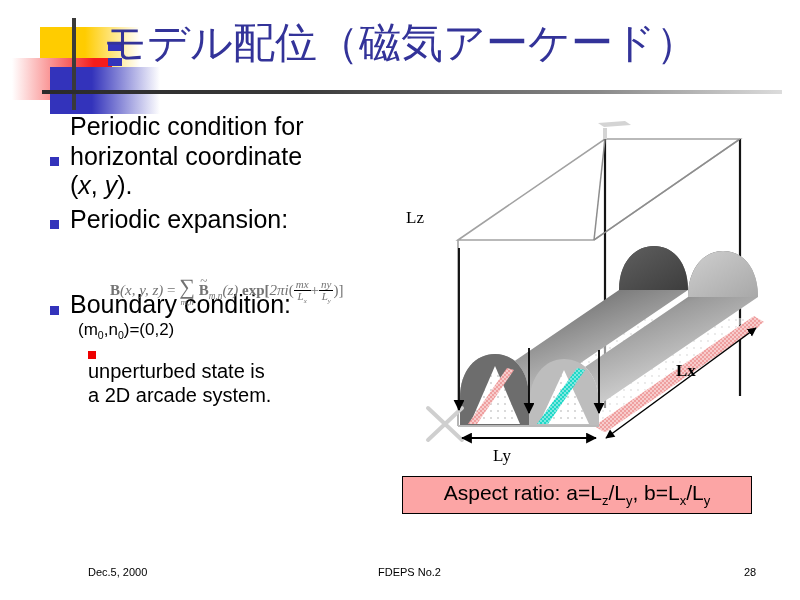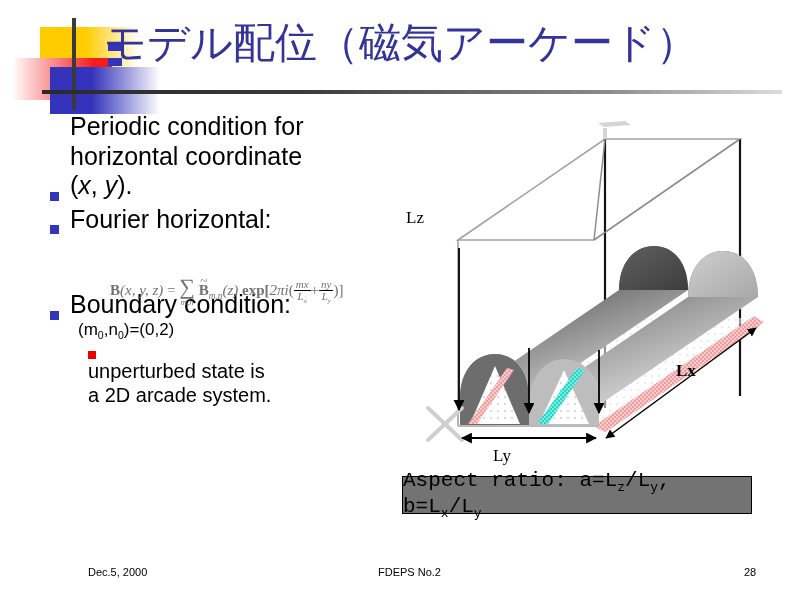--- a/index.html
+++ b/index.html
@@ -48,21 +48,21 @@
     position: absolute; left: 104px; top: 22px;
     font-size: 42px; color: #333399; letter-spacing: 0px;
     white-space: nowrap; line-height: 1.0;
     font-family: "DejaVu Sans", sans-serif;
     text-align: center;
   }
 
   
   #body-content { position: absolute; left: 50px; top: 112px; width: 360px; }
 
-  .bullet-row { display: flex; align-items: flex-end; margin-bottom: 2px; }
+  .bullet-row { display: flex; align-items: center; margin-bottom: 2px; }
   .bullet-sq {
     width: 9px; height: 9px; background: #3333bb;
     margin-top: 11px; margin-right: 11px; flex: 0 0 auto;
   }
   .bullet-sq-red { background: #ee0000; width: 8px; height: 8px; margin-top: 8px; }
   .bullet-text { font-size: 25px; color: #000000; line-height: 1.18; }
   .sub-row { display: flex; align-items: flex-start; margin-left: 38px; margin-top: 2px; flex-direction: column; }
   .sub-text { font-size: 20px; color: #000000; line-height: 1.2; }
   .note-line { font-size: 17px; color: #000000; margin-left: 28px; margin-top: -2px; }
   .it { font-style: italic; }
@@ -91,23 +91,23 @@
   .dimlabel {
     position: absolute; font-family: "Liberation Serif", serif; font-size: 17px; color: #000;
   }
   #label-lz { left: 8px; top: 100px; }
   #label-lx { left: 278px; top: 253px; font-weight: bold; }
   #label-ly { left: 95px; top: 338px; }
 
   
   #aspect-box {
     position: absolute; left: 402px; top: 476px; width: 348px; height: 36px;
-    background: #737373; border: 1px solid #000000;
+    background: #fca5a5; border: 1px solid #000000;
     display: flex; align-items: center; justify-content: center;
-    font-family: Liberation Mono, monospace; font-size: 21px; color: #000;
+    font-family: Liberation Sans, sans-serif; font-size: 21px; color: #000;
   }
 
   
   #footer {
     position: absolute; left: 0; top: 566px; width: 764px; height: 24px;
     font-size: 11px; color: #000000;
   }
   #footer-date { position: absolute; left: 88px; top: 0; }
   #footer-center { position: absolute; left: 378px; top: 0; }
   #footer-page { position: absolute; left: 744px; top: 0; }
@@ -133,21 +133,21 @@
     <div class="bullet-sq"></div>
     <div class="bullet-text">
       <span>Periodic condition for</span><br>
       <span>horizontal coordinate</span><br>
       <span><span>(</span><span class="it">x</span><span>, </span><span class="it">y</span><span>).</span></span>
     </div>
   </div>
 
   <div class="bullet-row" style="margin-top:4px;">
     <div class="bullet-sq"></div>
-    <div class="bullet-text">Fourier horizontal:</div>
+    <div class="bullet-text">Periodic expansion:</div>
   </div>
 
   <div style="height:54px;"></div>
 
   <div class="bullet-row">
     <div class="bullet-sq"></div>
     <div class="bullet-text">Boundary condition:</div>
   </div>
 
   <div class="note-line"><span>(m</span><sub>0</sub><span>,n</span><sub>0</sub><span>)=(0,2)</span></div>

